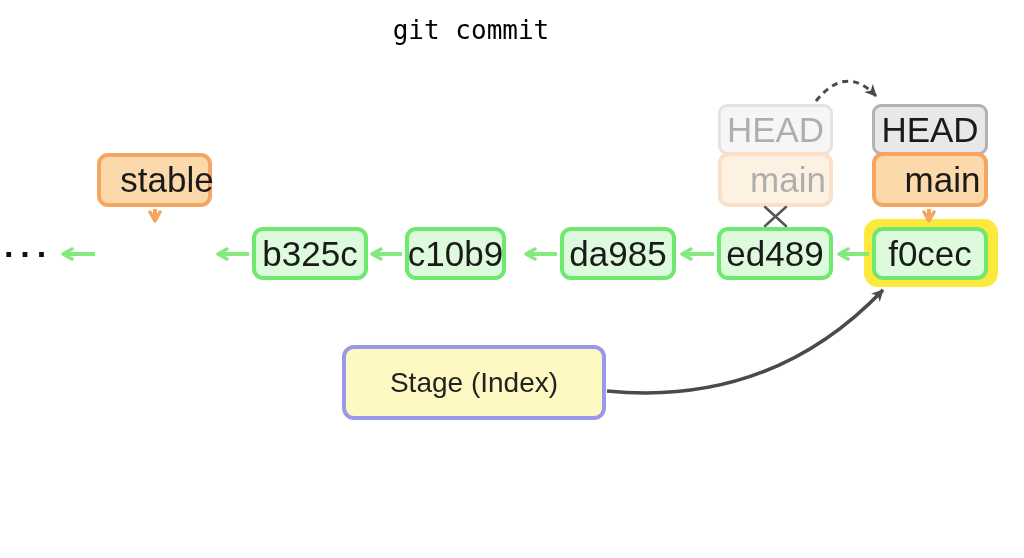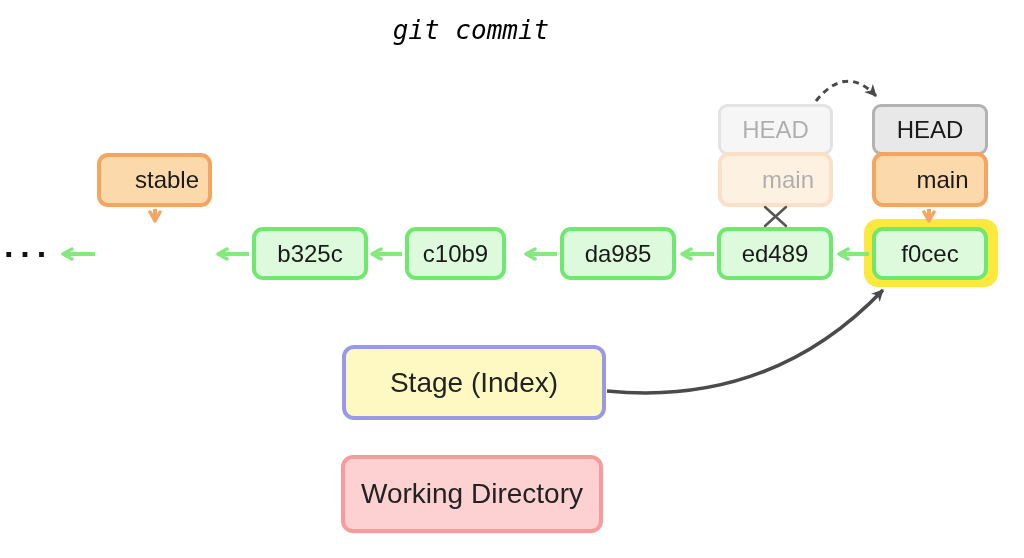--- a/index.html
+++ b/index.html
@@ -12,25 +12,24 @@
     overflow: hidden;
     font-family: "Liberation Sans", sans-serif;
     color: #1a1a1a;
   }
   .abs { position: absolute; }
   #title {
     left: 331px; top: 13px; width: 280px; height: 34px;
     font-family: "DejaVu Sans Mono", monospace;
     font-size: 26px; text-align: center; line-height: 34px;
     color: #000000;
-    font-style: italic;
   }
   .box {
     display: flex; align-items: center; justify-content: center;
-    font-size: 24px;
+    font-size: 35px;
   }
   .commit {
     background: #ddfbdc;
     border: 4px solid #6ee86e;
     border-radius: 11px;
   }
   .branch-tag {
     background: #fcd9ab;
     border: 4px solid #f4a661;
     border-radius: 11px;
@@ -89,21 +88,20 @@
 
   <div id="ghost-group">
     <div class="abs box head-box" style="left:718px; top:104px; width:115px; height:51px;">HEAD</div>
     <div class="abs box branch-tag" style="left:718px; top:152px; width:115px; height:55px;">main</div>
   </div>
 
   <div class="abs box head-box" style="left:872px; top:104px; width:116px; height:51px;">HEAD</div>
   <div class="abs box branch-tag" style="left:872px; top:152px; width:116px; height:55px;">main</div>
 
   <div id="stage-box" class="abs box" style="left:342px; top:345px; width:264px; height:75px;">Stage (Index)</div>
-  <div id="workdir-box" class="abs box" style="left:341px; top:455px; width:262px; height:78px;">Working Directory</div>
 
   <svg id="arrow-layer" class="abs" viewBox="0 0 1024 558">
     <defs>
       <marker id="ag" markerWidth="15" markerHeight="15" refX="11" refY="7" orient="auto" markerUnits="userSpaceOnUse">
         <path d="M2,2 L11,7 L2,12" fill="none" stroke="#85ea7d" stroke-width="3.5" stroke-linecap="round" stroke-linejoin="round"></path>
       </marker>
       <marker id="ao" markerWidth="15" markerHeight="15" refX="11" refY="7" orient="auto" markerUnits="userSpaceOnUse">
         <path d="M2,2 L11,7 L2,12" fill="none" stroke="#f4a661" stroke-width="3.5" stroke-linecap="round" stroke-linejoin="round"></path>
       </marker>
       <marker id="ad" markerWidth="16" markerHeight="13" refX="11" refY="6" orient="auto" markerUnits="userSpaceOnUse">

